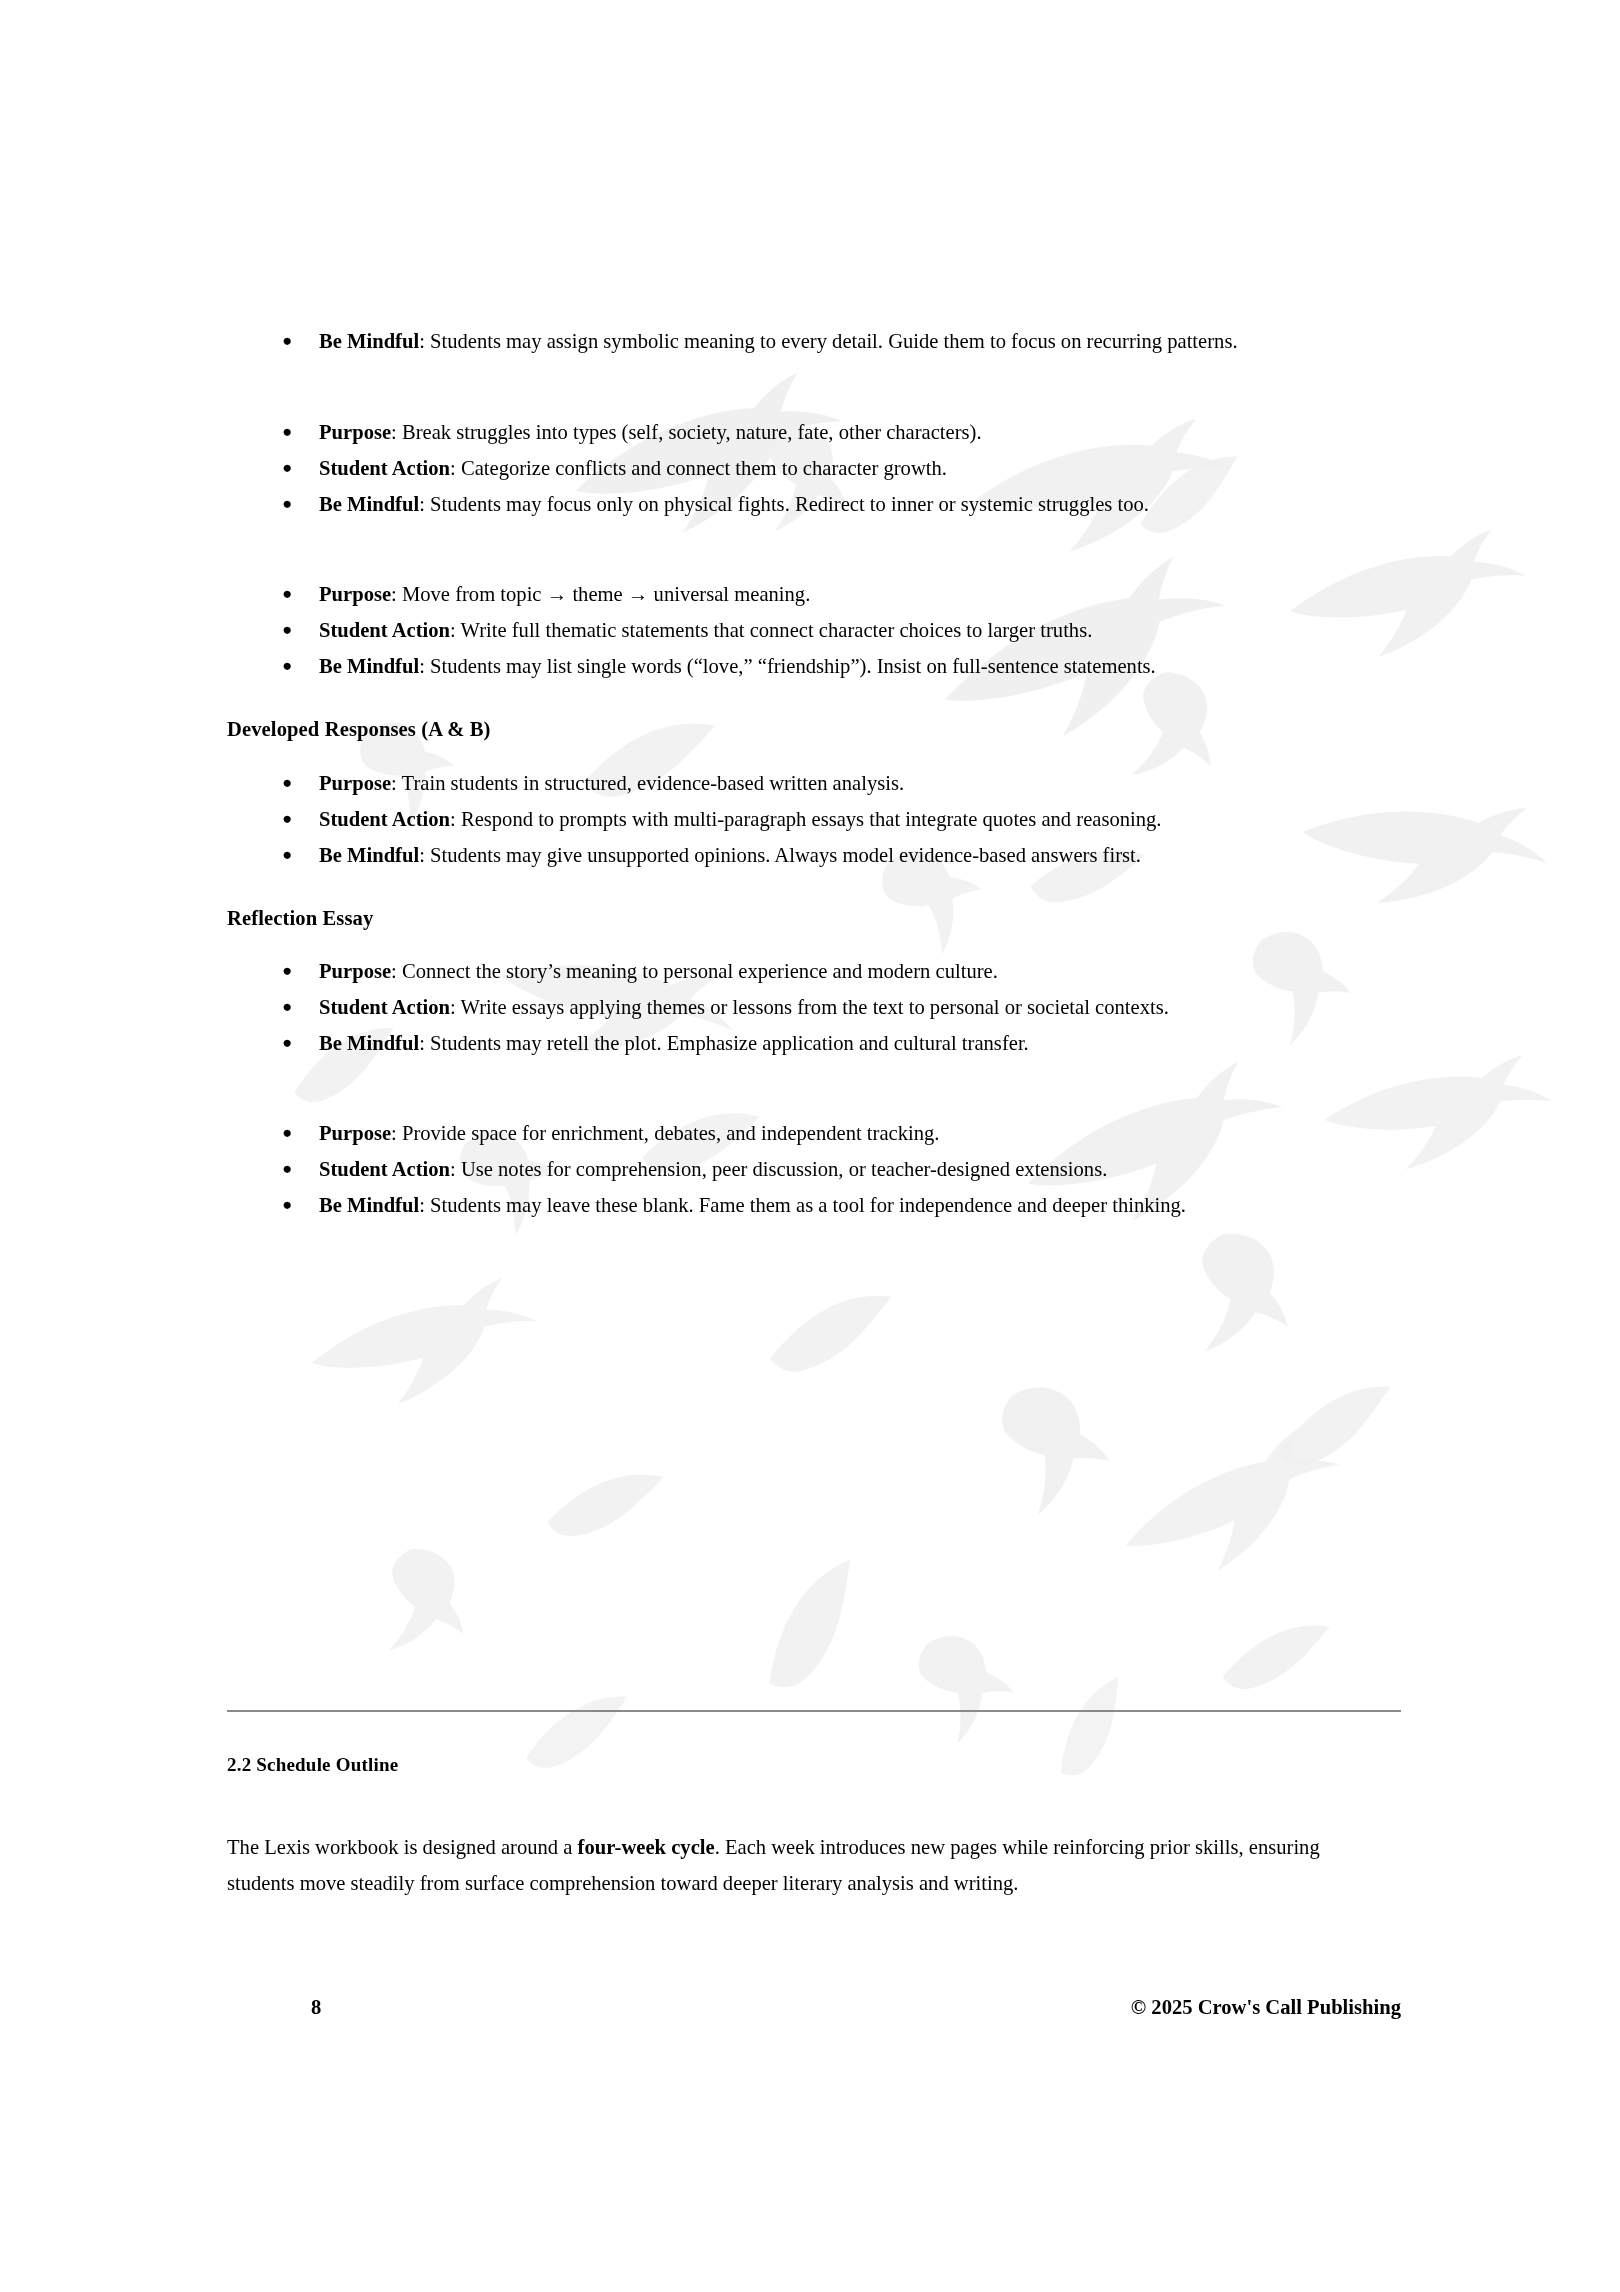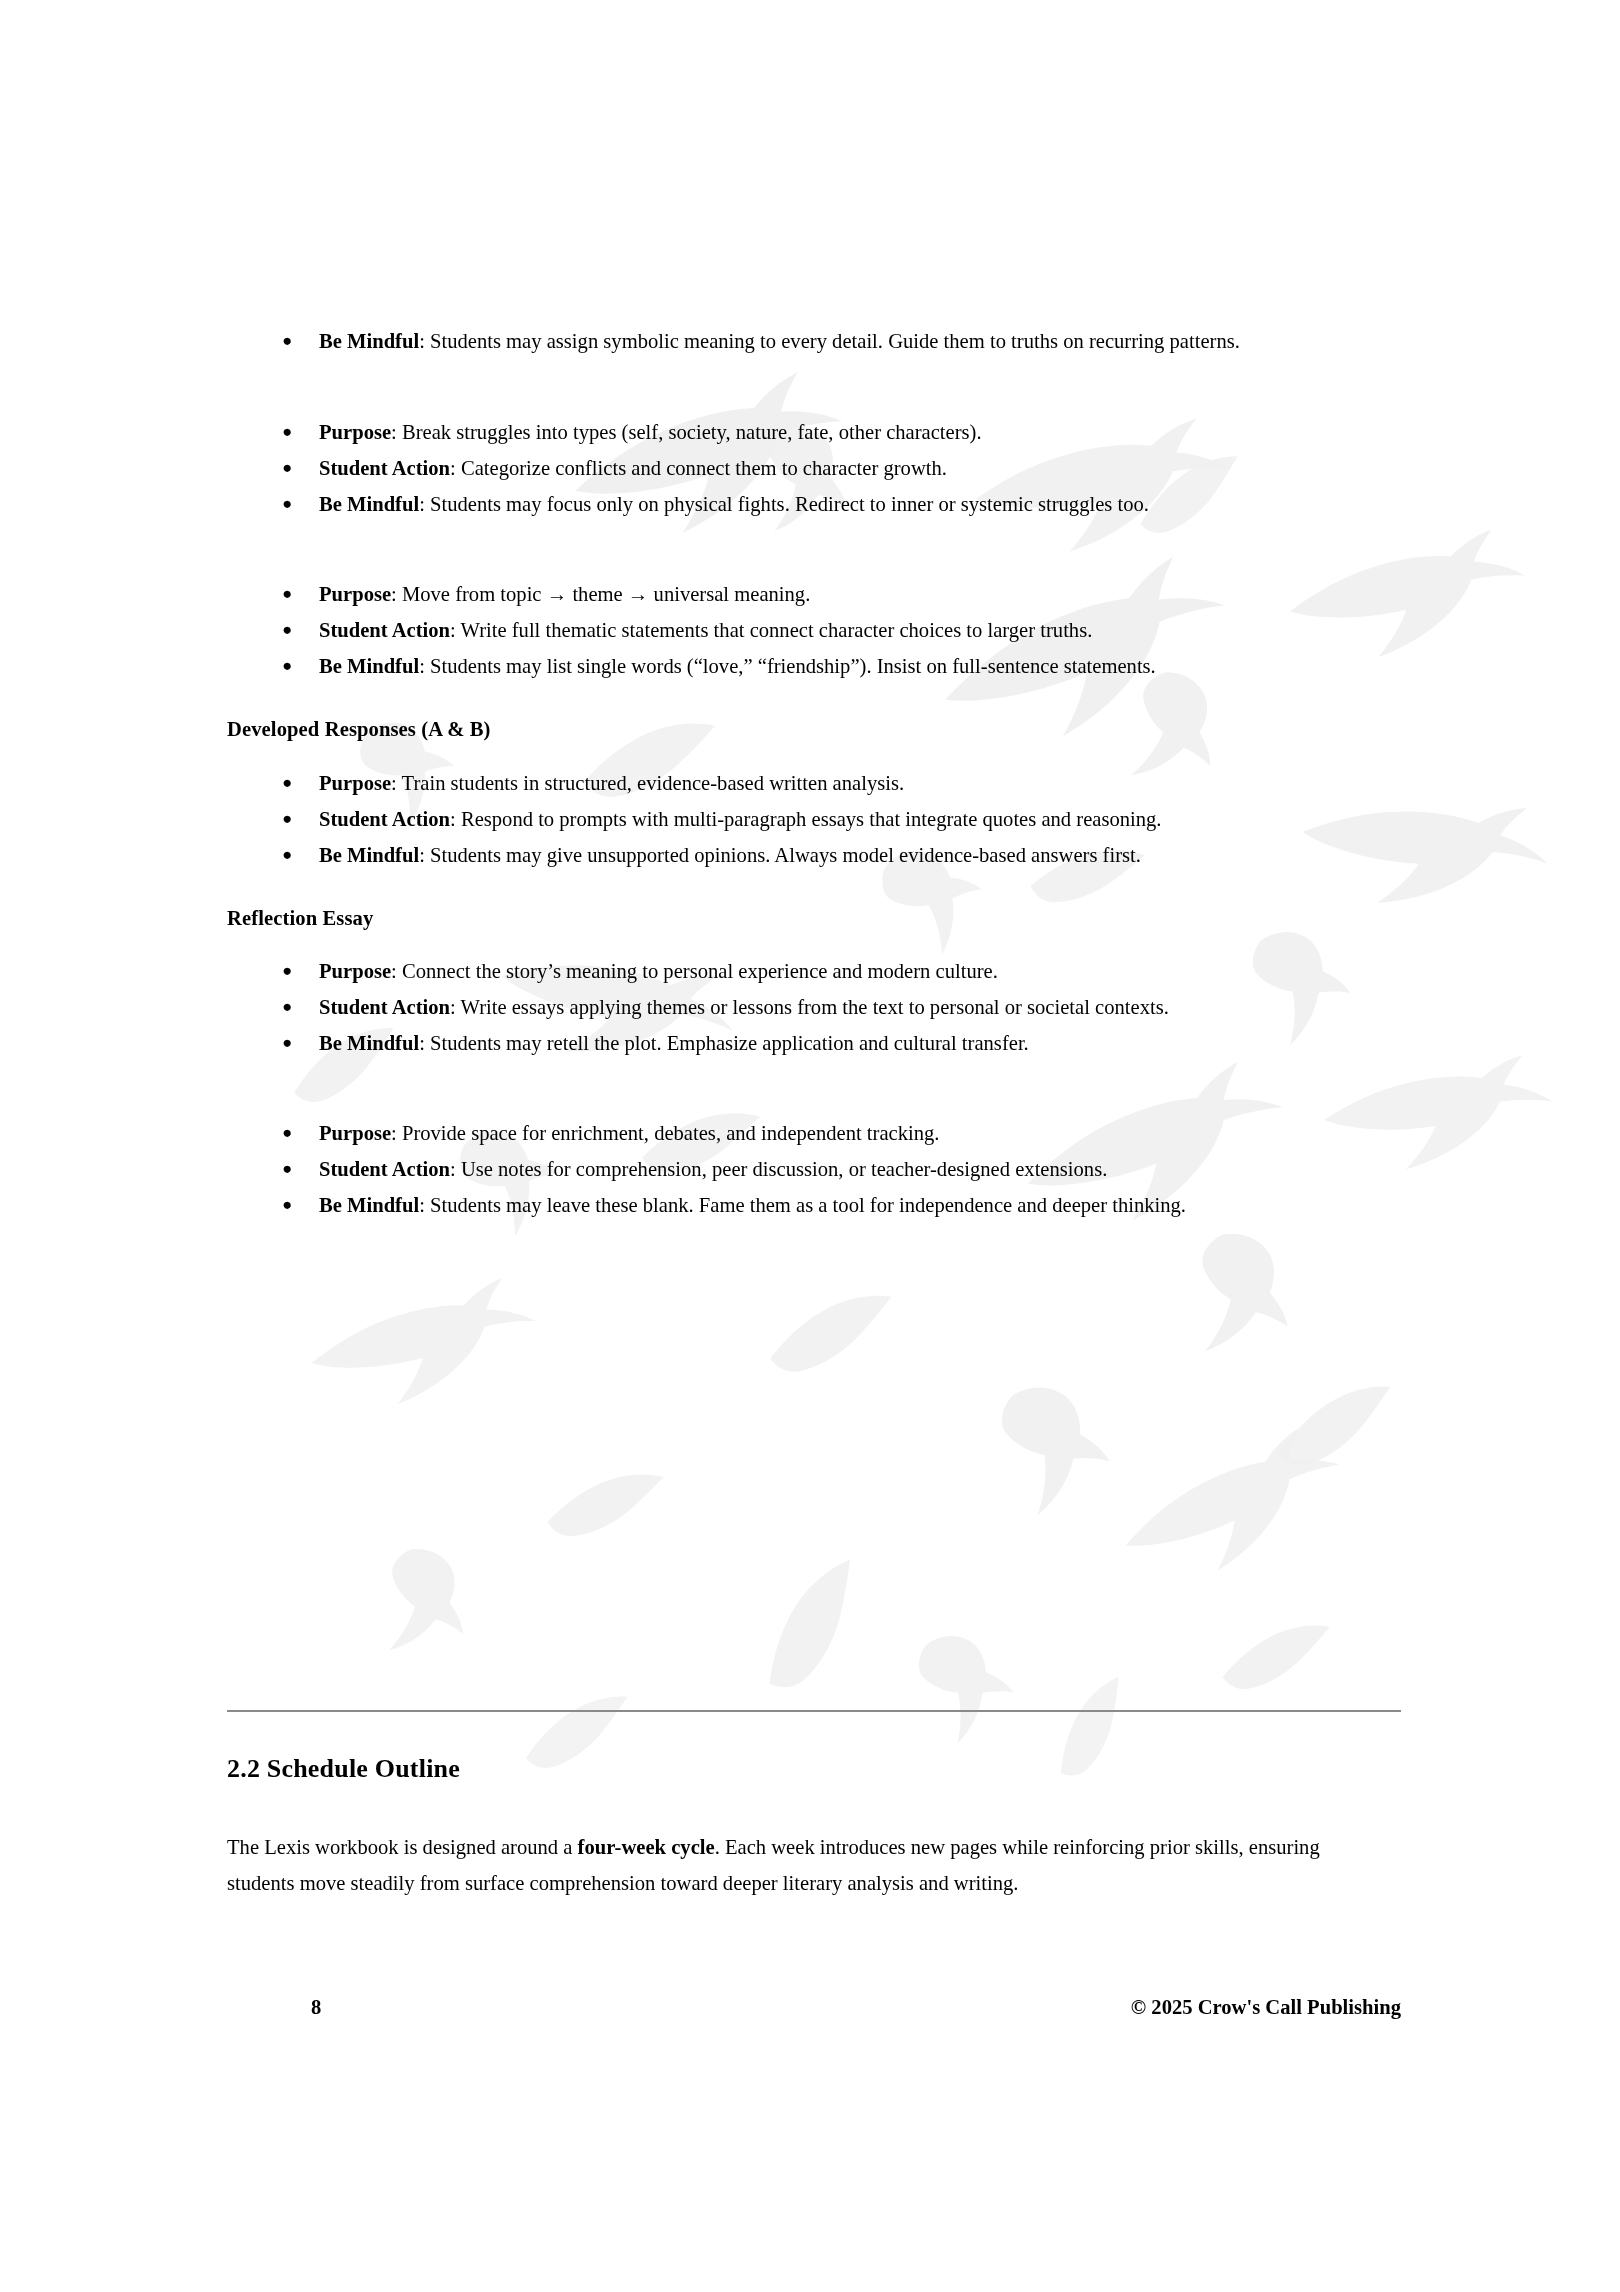--- a/index.html
+++ b/index.html
@@ -91,21 +91,21 @@
     border: none;
     border-top: 2px solid #8a8a8a;
     margin: 0;
   }
 
   h2.section-title {
     position: absolute;
     left: 227px;
     top: 1754px;
     margin: 0;
-    font-size: 26px;
+    font-size: 19px;
     font-weight: bold;
     letter-spacing: 0.2px;
   }
 
   p.body-para {
     position: absolute;
     left: 227px;
     top: 1829px;
     width: 1161px;
     margin: 0;
@@ -292,21 +292,21 @@
       </svg>
     </div>
   </div>
 
 <div id="page">
 
   <div class="content">
 
     <ul class="bullets">
       <li>
-        <span class="dot">●</span><span class="lbl">Be Mindful</span><span>: Students may assign symbolic meaning to every detail. Guide them to truths on recurring patterns.</span>
+        <span class="dot">●</span><span class="lbl">Be Mindful</span><span>: Students may assign symbolic meaning to every detail. Guide them to focus on recurring patterns.</span>
       </li>
     </ul>
     <div class="gap-after-list"></div>
 
     <div id="sections-host">
         <div class="block">
           <div class="gap-after-head"></div>
           <ul class="bullets">
             <li><span class="dot">●</span><span class="lbl">Purpose</span><span>: Break struggles into types (self, society, nature, fate, other characters).</span></li>
             <li><span class="dot">●</span><span class="lbl">Student Action</span><span>: Categorize conflicts and connect them to character growth.</span></li>

